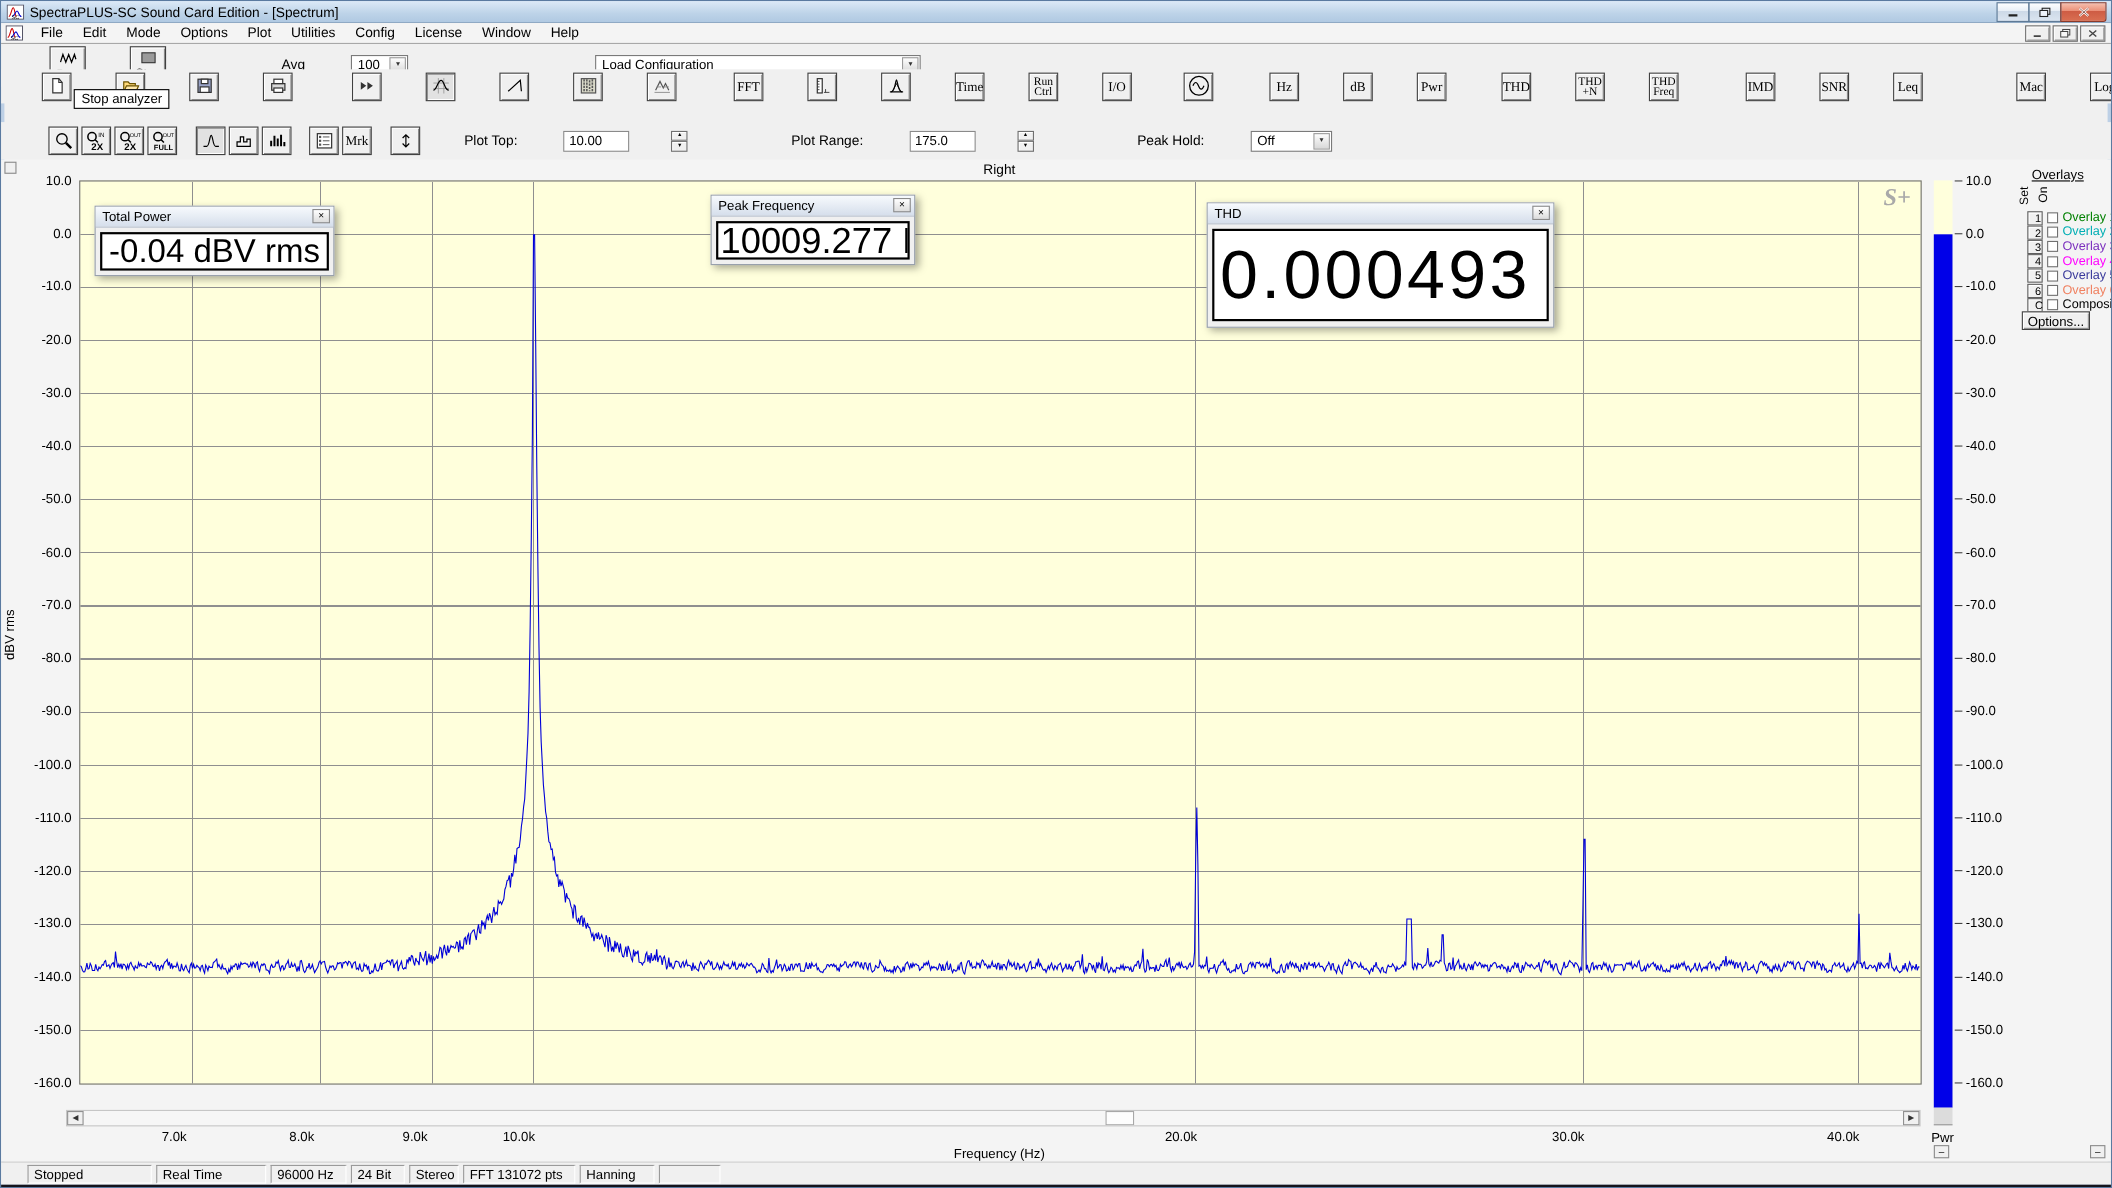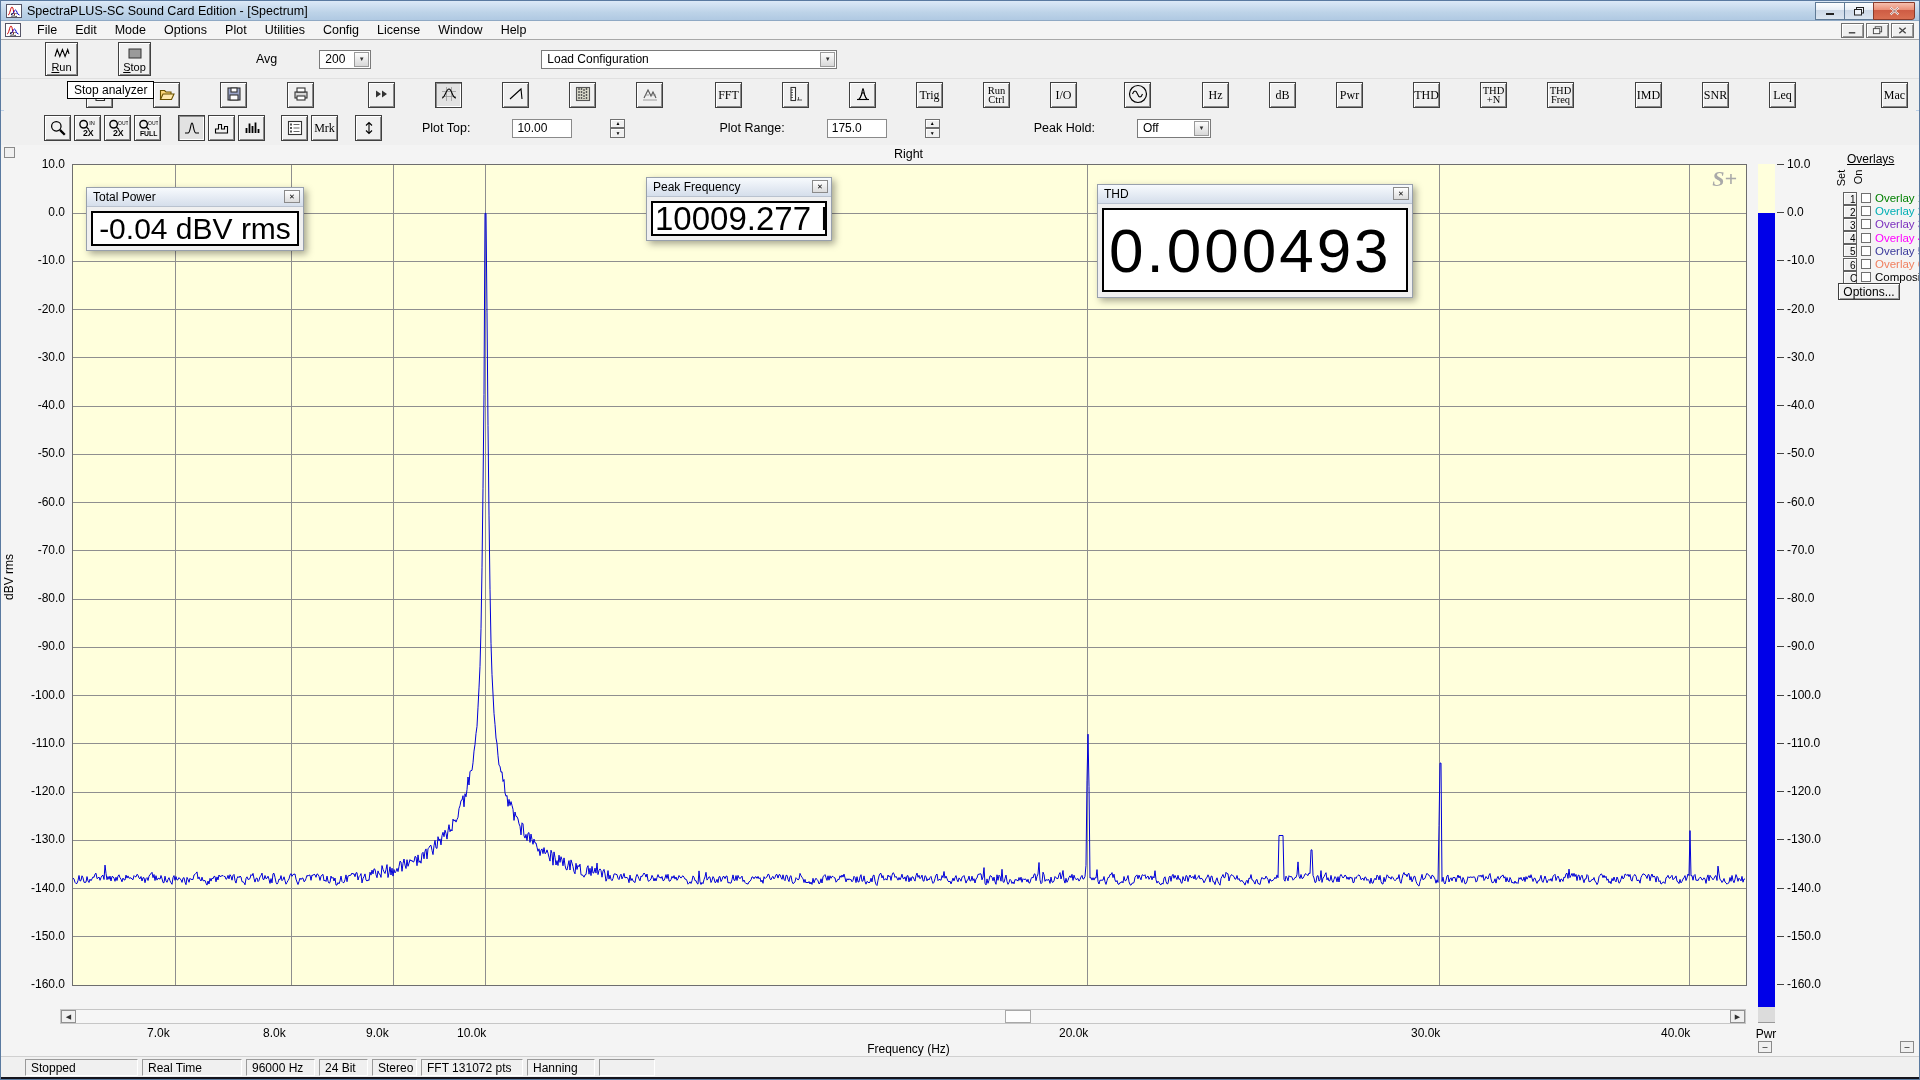--- a/index.html
+++ b/index.html
@@ -24,21 +24,21 @@
     border-bottom:1px solid #a8a8a8;display:flex;align-items:center;font-size:12.5px;}
   .menubar .micon{width:17px;height:15px;margin:0 6px 0 4px;}
   .menuitem{padding:2px 9px;cursor:default;}
   .childbtns{position:absolute;right:5px;top:2px;display:flex;}
   .childbtn{width:23px;height:15px;margin-left:2px;background:#f0f0f0;border:1px solid #707070;
     box-shadow:inset 1px 1px 0 #fff,inset -1px -1px 0 #9a9a9a;
     display:flex;align-items:center;justify-content:center;}
   
   .tbar{position:absolute;left:0;width:100%;background:#f0f0f0;display:flex;align-items:center;gap:37px;}
   #tbar1{top:39px;height:39px;border-bottom:1px solid #e0e0e0;}
-  #tbar2{top:78px;height:31px;padding-left:48px;}
+  #tbar2{top:62px;height:31px;}
   #tbar3{top:110px;height:34px;}
   .btn3d{background:#f0f0f0;border:1px solid #404040;
     box-shadow:inset 1px 1px 0 #fff,inset -1px -1px 0 #8a8a8a;
     display:flex;align-items:center;justify-content:center;flex:none;}
   .btn3d.pressed{background:#e2e2e2;box-shadow:inset 1px 1px 0 #8a8a8a,inset -1px -1px 0 #fff;}
   .bigbtn{width:33px;height:34px;flex-direction:column;font-size:11px;line-height:11px;margin-right:3px;}
   .bigbtn svg{margin-top:1px;}
   .tbtn{width:27px;height:26px;margin-right:3px;font-family:"Liberation Serif",serif;
     font-size:12px;line-height:10px;text-align:center;}
   .tbtn.two{font-size:10.5px;line-height:9px;}
@@ -211,21 +211,21 @@
     </button>
     <button class="btn3d bigbtn">
       <span><svg width="18" height="13" viewBox="0 0 18 13">
             <rect x="3" y="2" width="12" height="9" fill="#9a9a9a" stroke="#333"></rect>
           </svg></span>
       <span id="stop-label"><u>S</u>top</span>
     </button>
     <div style="width:28px;"></div>
     <span class="label">Avg</span>
     <div class="combo" style="width:52px;margin-left:5px;">
-      <span>200</span>
+      <span>100</span>
       <span class="arr">▼</span>
     </div>
     <div style="width:96px;"></div>
     <div class="combo" style="width:296px;">
       <span>Load Configuration</span>
       <span class="arr">▼</span>
     </div>
   </div>
 
   <div class="tbar" id="tbar2">
@@ -291,21 +291,21 @@
             <path d="M3 4h2M3 6.5h2M3 9h2M3 11.5h2M9 14h5M10.5 11v3" stroke="#333" stroke-width="0.8"></path>
           </svg></span>
       </button>
       <button class="btn3d tbtn">
         <span><svg width="16" height="16" viewBox="0 0 16 16" fill="none" stroke="#000" stroke-width="1.1">
             <path d="M2 13.5h12" stroke="#000"></path>
             <path d="M3 13.5C7 13.5 7 2.5 8 2.5s1 11 5 11" stroke="#000"></path>
             <path d="M8 6l-4 7.5M8 6l4 7.5" stroke="#000" stroke-width="0.8"></path>
           </svg></span>
       </button>
-      <button class="btn3d tbtn">Trig</button>
+      <button class="btn3d tbtn">Time</button>
       <button class="btn3d tbtn two">Run<br>Ctrl</button>
       <button class="btn3d tbtn">I/O</button>
       <button class="btn3d tbtn" style="margin-left: 7px;">
         <span><svg width="22" height="22" viewBox="0 0 22 22" fill="none" stroke="#000">
             <circle cx="11" cy="11" r="8.5" stroke-width="1.2"></circle>
             <path d="M5.5 11c1.5-4 3.5-4 5 0s3.5 4 5 0" stroke-width="1.1"></path>
           </svg></span>
       </button>
       <button class="btn3d tbtn" style="margin-left: 11px;">Hz</button>
       <button class="btn3d tbtn">dB</button>

